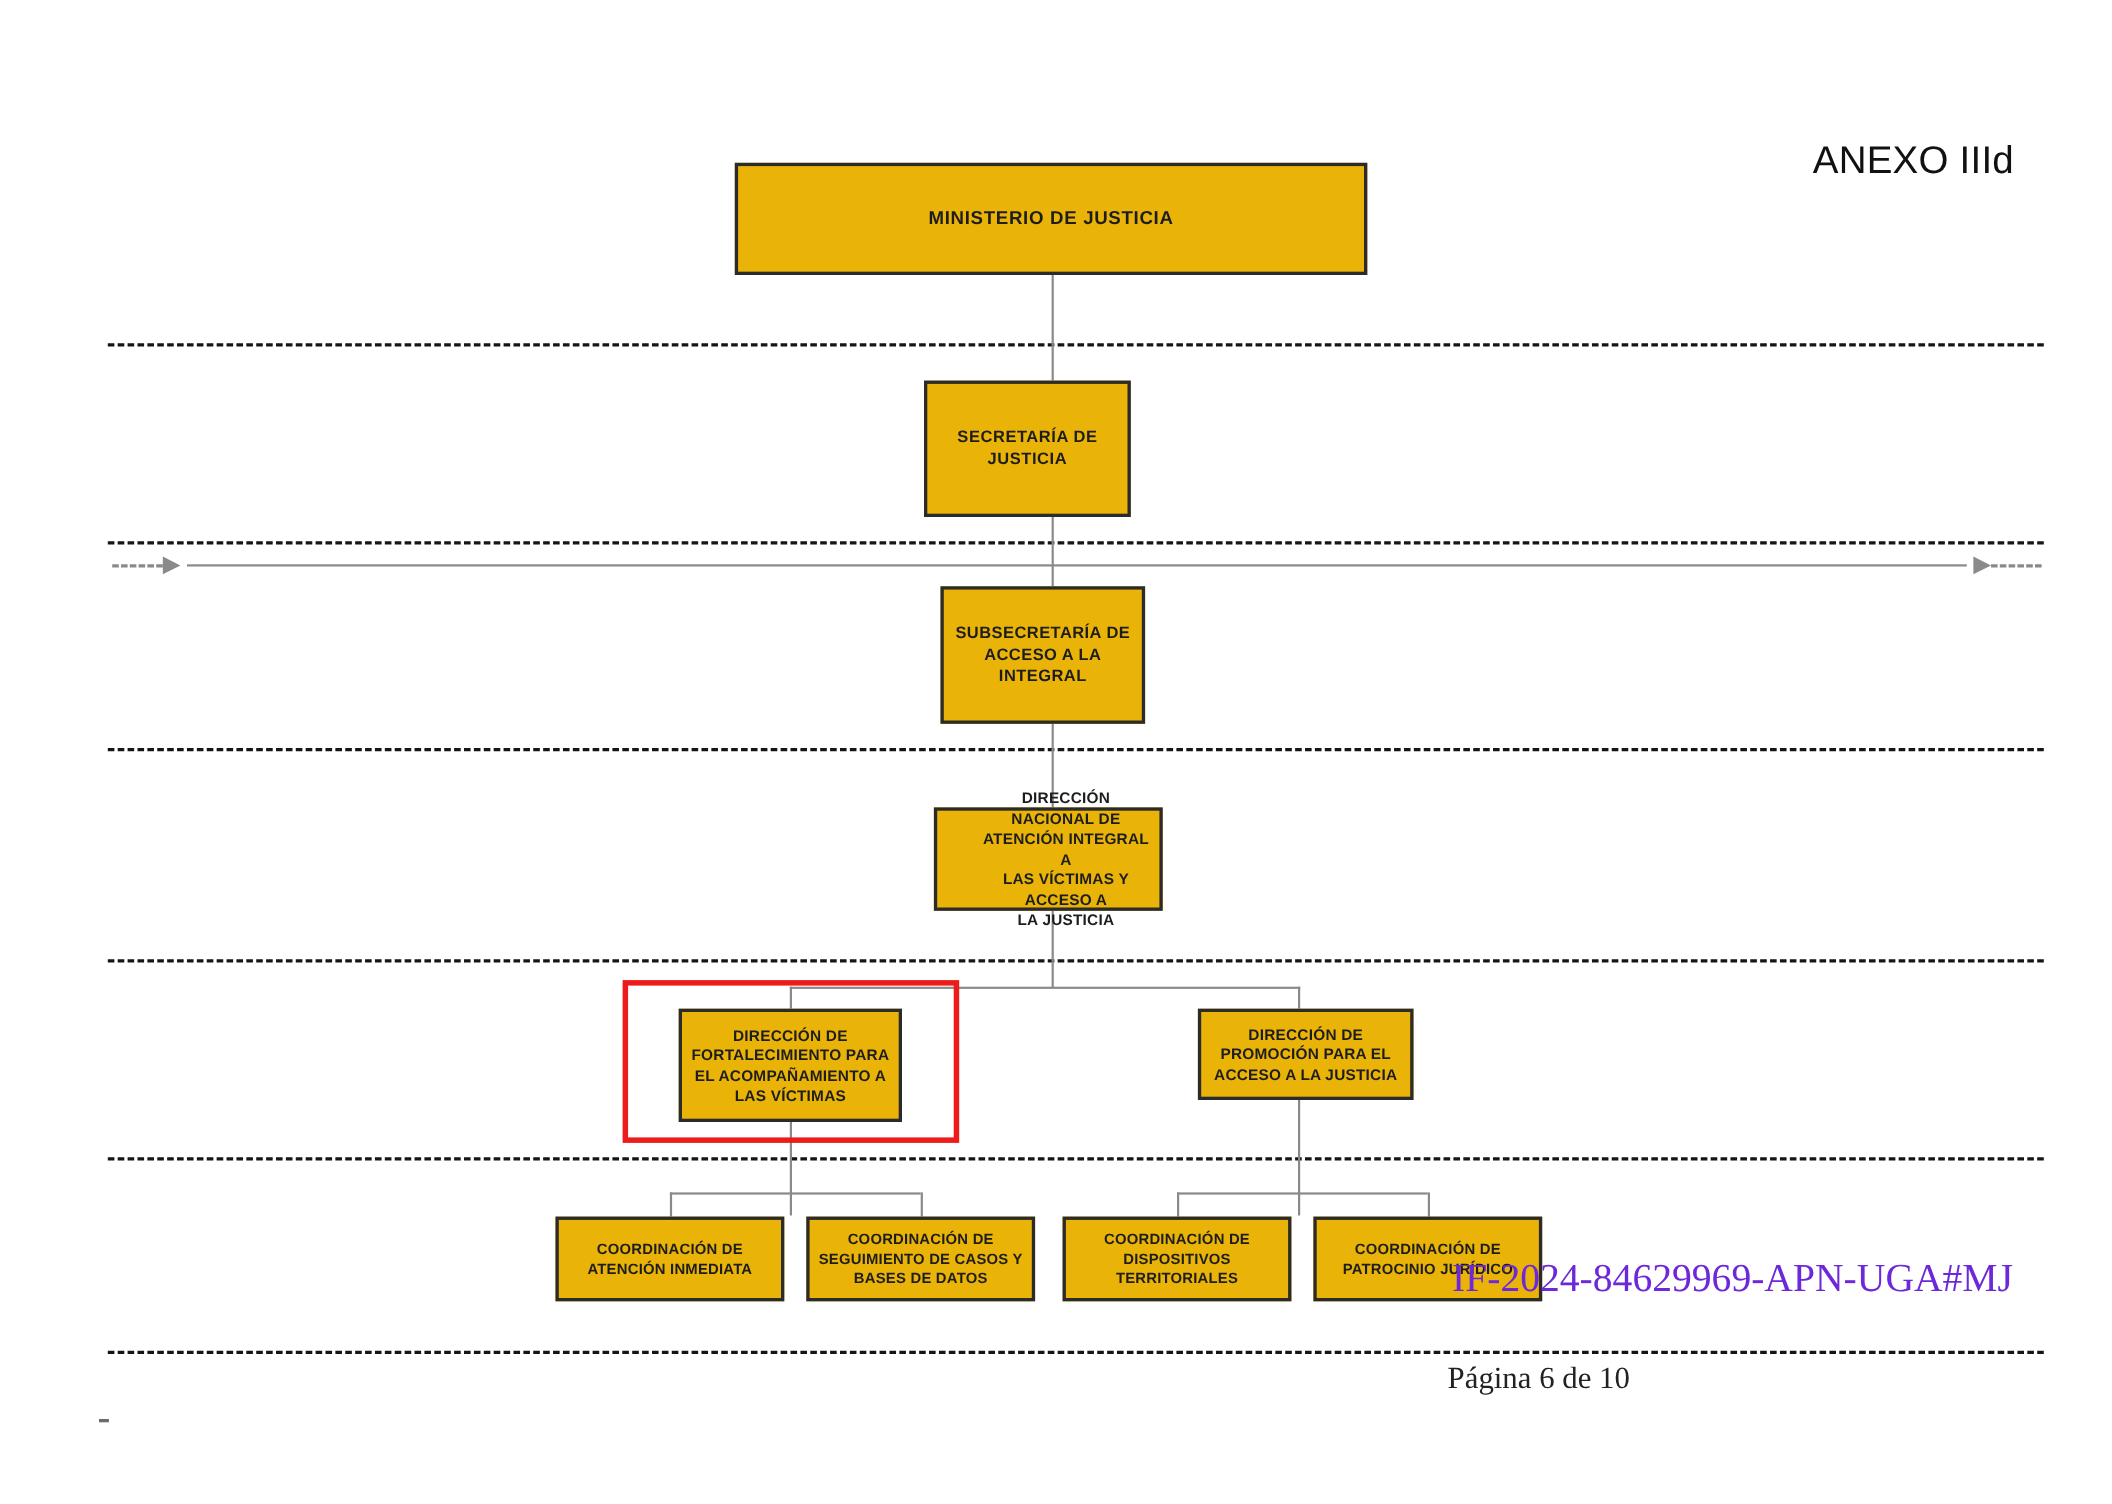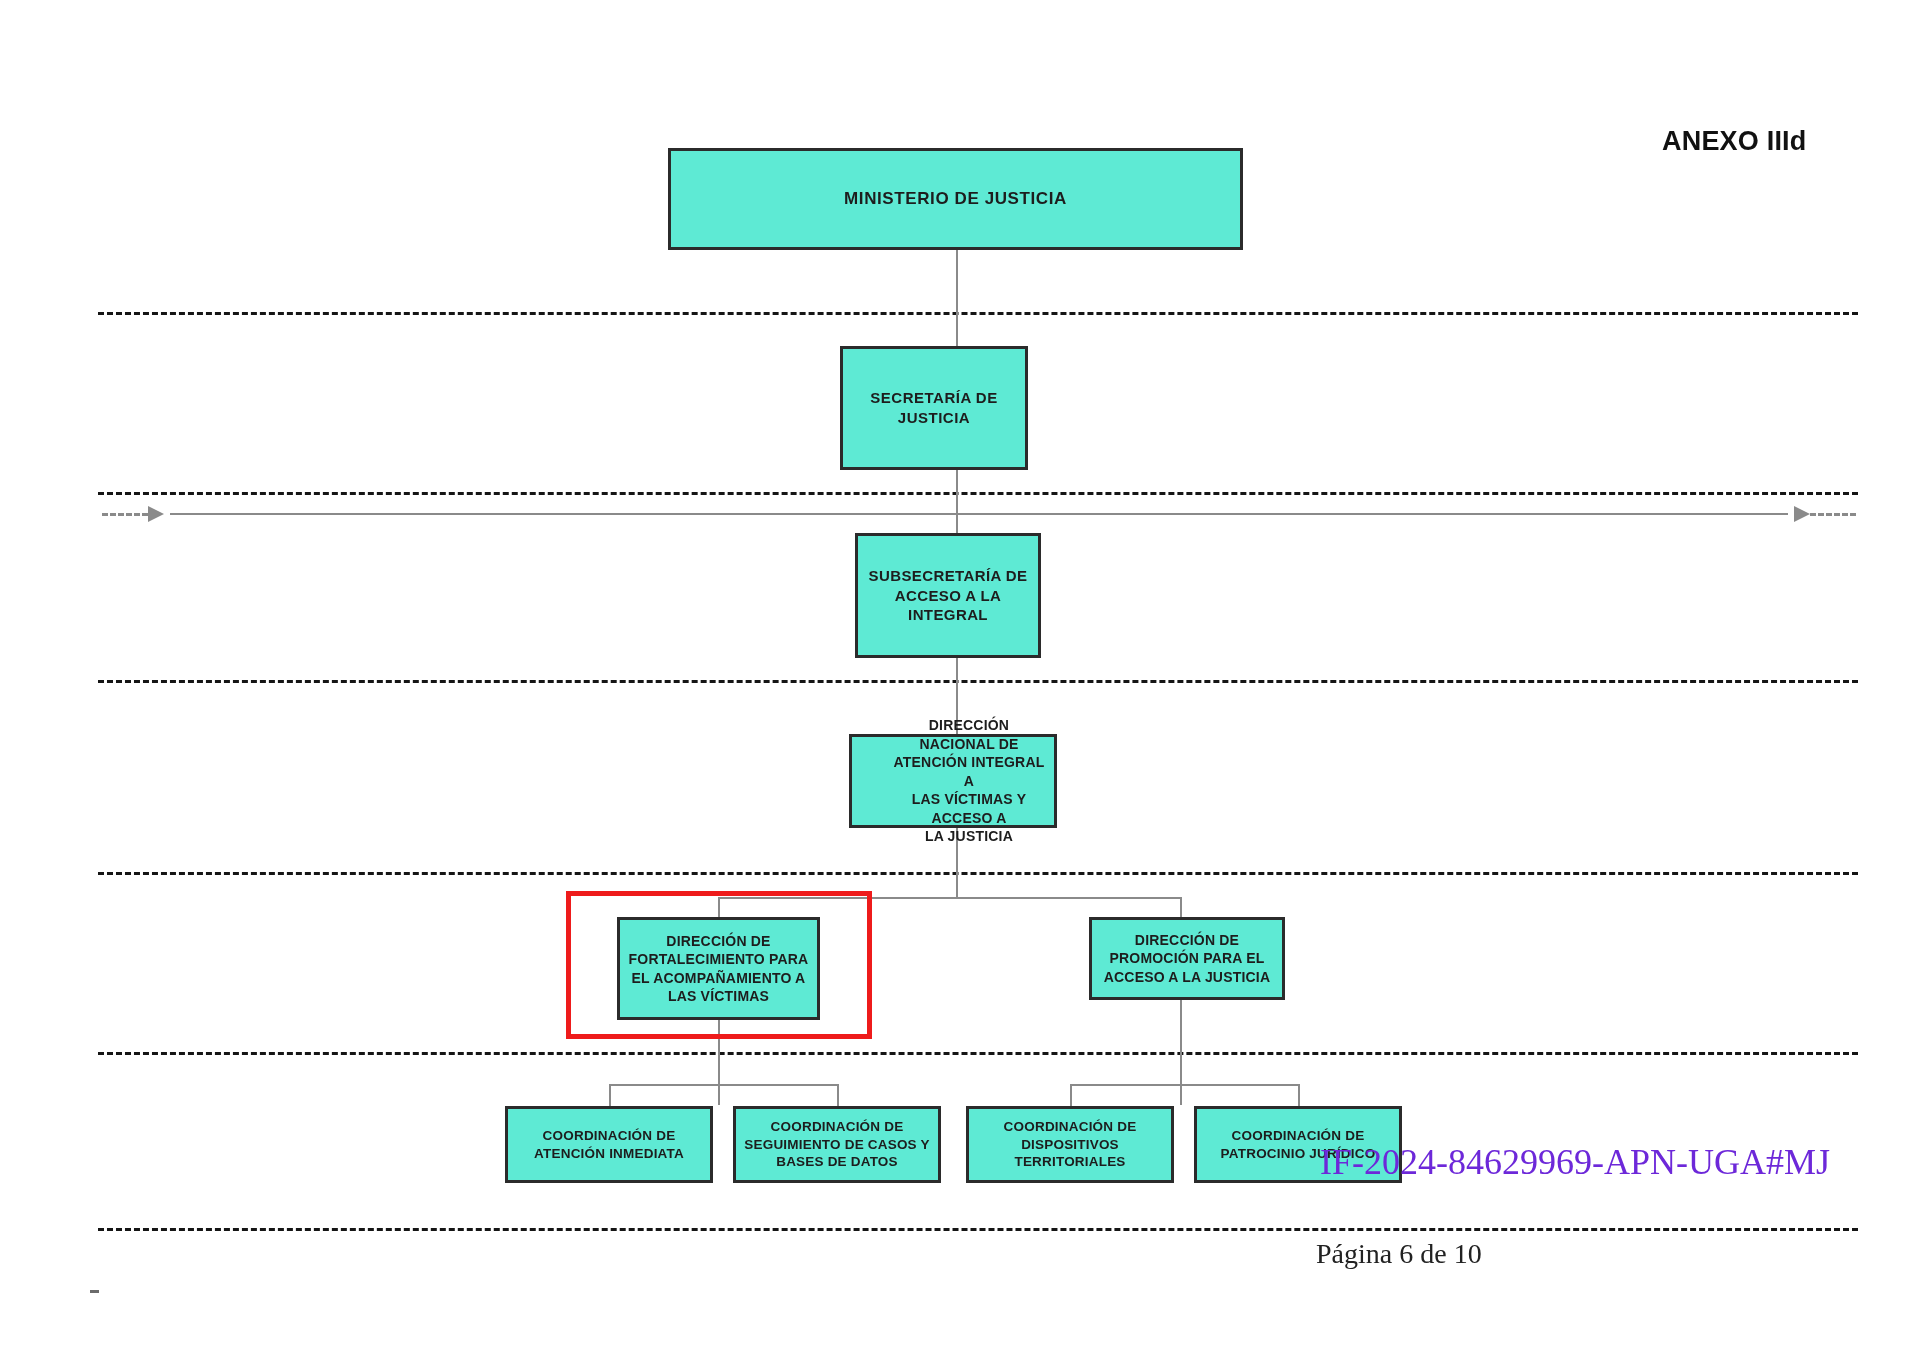--- a/index.html
+++ b/index.html
@@ -17,26 +17,25 @@
     height: 1367px;
     background: #ffffff;
     overflow: hidden;
   }
 
   
   .annex-title {
     position: absolute;
     left: 1648px;
     top: 126px;
-    font-size: 27px;
-    font-weight: bold;
+    font-size: 35px;
+    font-weight: normal;
     letter-spacing: 0.2px;
     color: #111111;
     white-space: nowrap;
-    margin-left: 14px;
   }
 
   
   .level-sep {
     position: absolute;
     left: 98px;
     width: 1760px;
     height: 0;
     border-top: 3px dashed #151515;
   }
@@ -88,21 +87,21 @@
   .arrow-row .head-r {
     right: 50px;
     border-left: 16px solid #8a8a8a;
   }
 
   
   .node {
     position: absolute;
     box-sizing: border-box;
     border: 3px solid #2b2b2b;
-    background: #5eead4;
+    background: #eab308;
     display: flex;
     align-items: center;
     justify-content: center;
     text-align: center;
     z-index: 3;
   }
   .node .label {
     font-weight: bold;
     line-height: 1.32;
     color: #1d1d1d;

